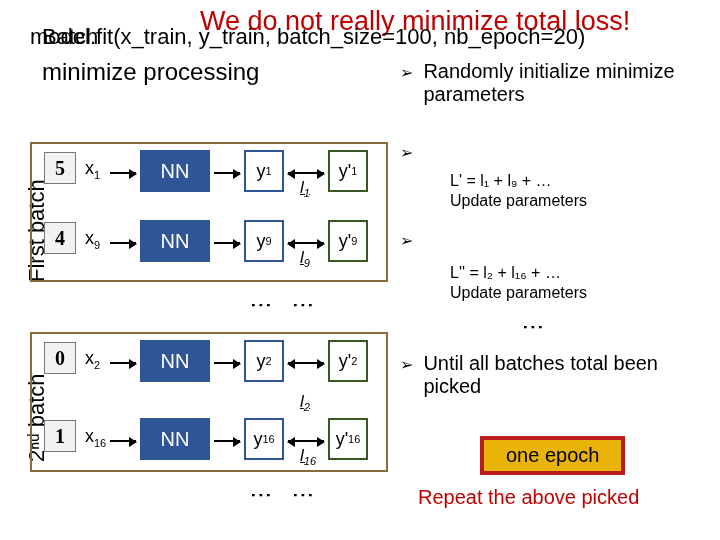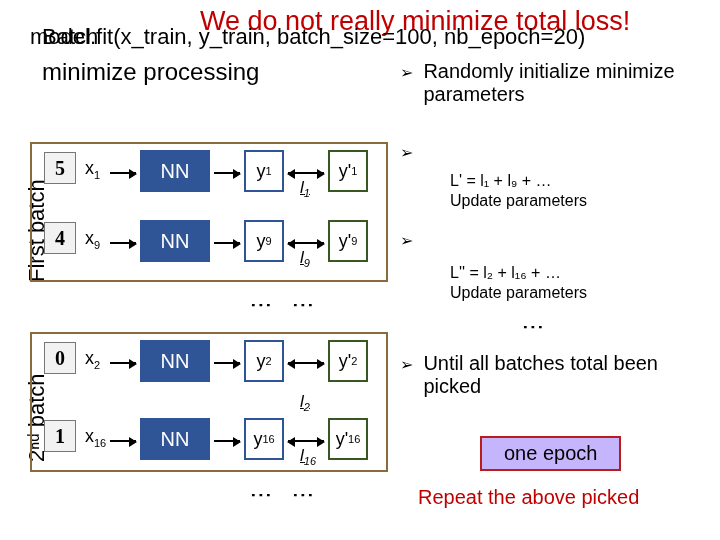--- a/index.html
+++ b/index.html
@@ -144,22 +144,22 @@
   .bullet-item .tri {
     font-size: 16px;
     margin-top: 3px;
   }
   .sub-note {
     position: absolute;
     font-size: 16px;
   }
   .epoch-box {
     position: absolute;
-    border: 2px solid #b91c1c;
-    background: #c4b5fd;
+    border: 4px solid #b91c1c;
+    background: #eab308;
     padding: 4px 22px;
     font-size: 20px;
     color: #000;
   }
   .repeat {
     position: absolute;
     font-size: 20px;
     color: #c00000;
   }
 </style>

